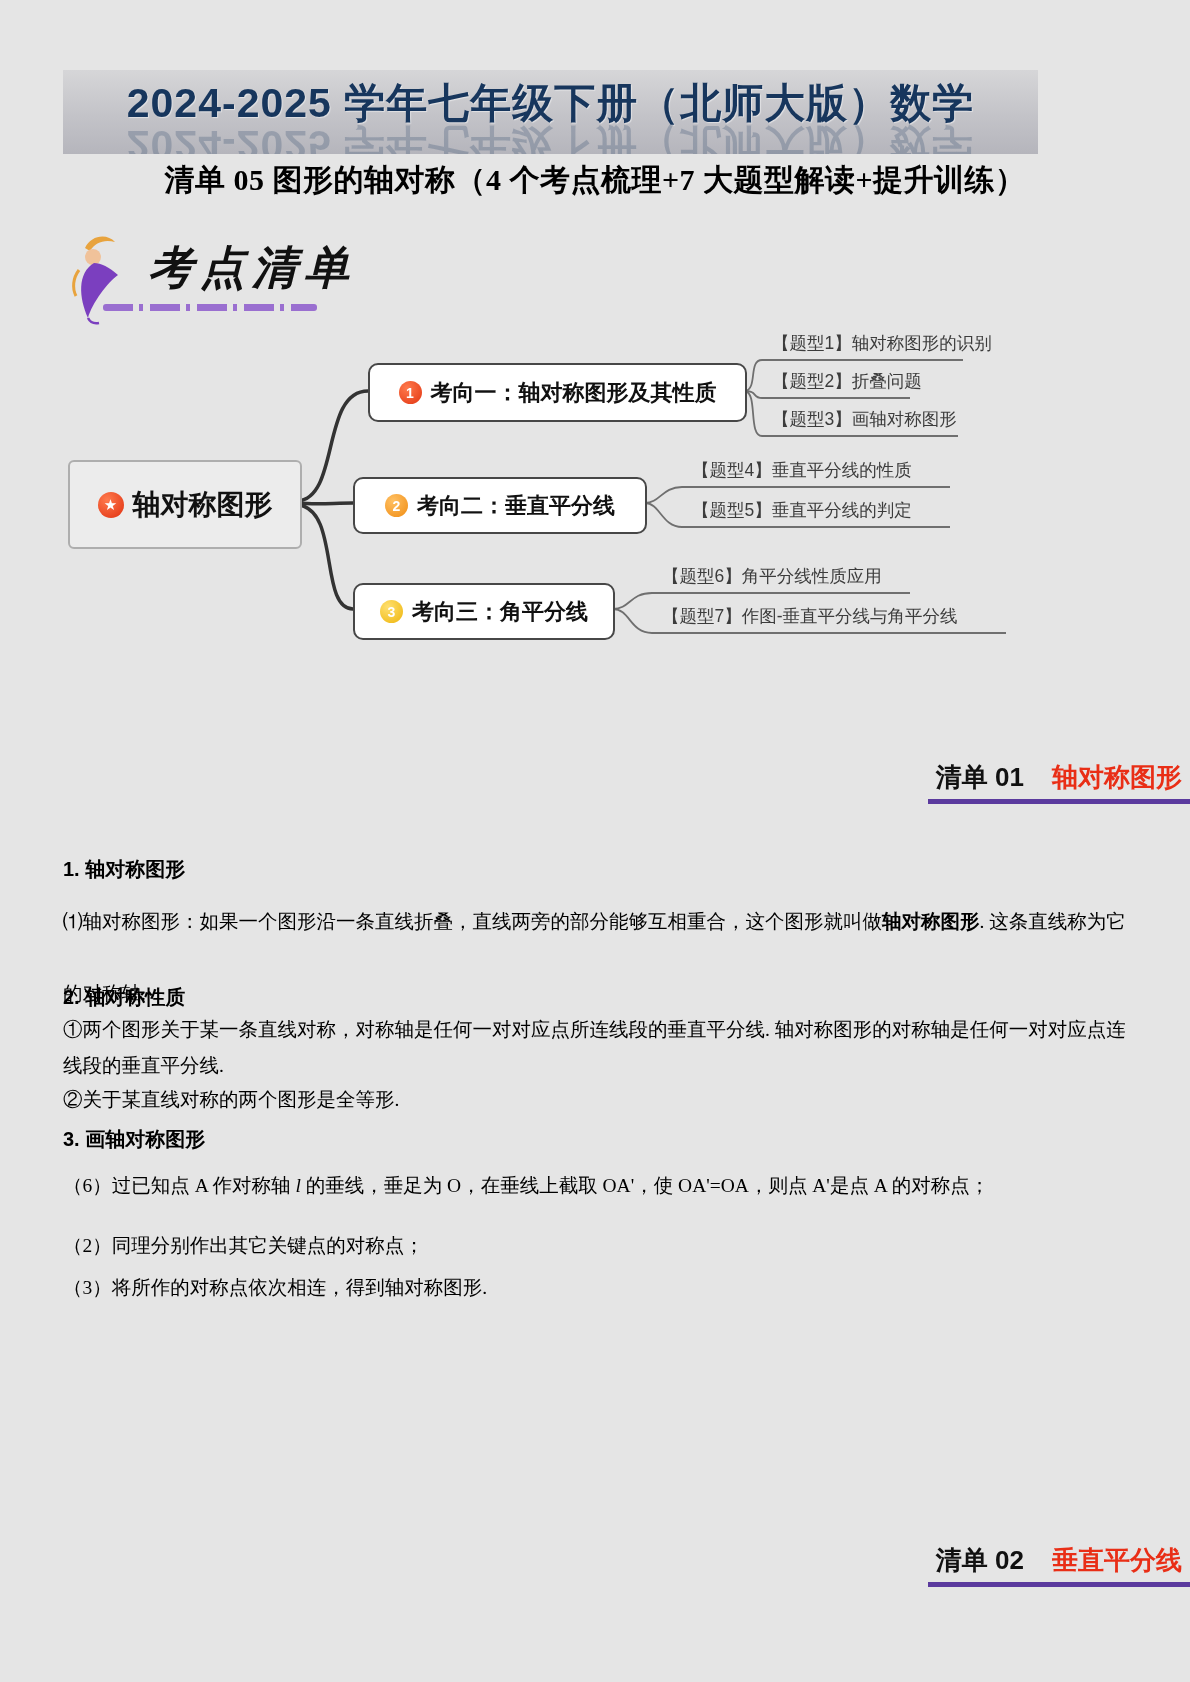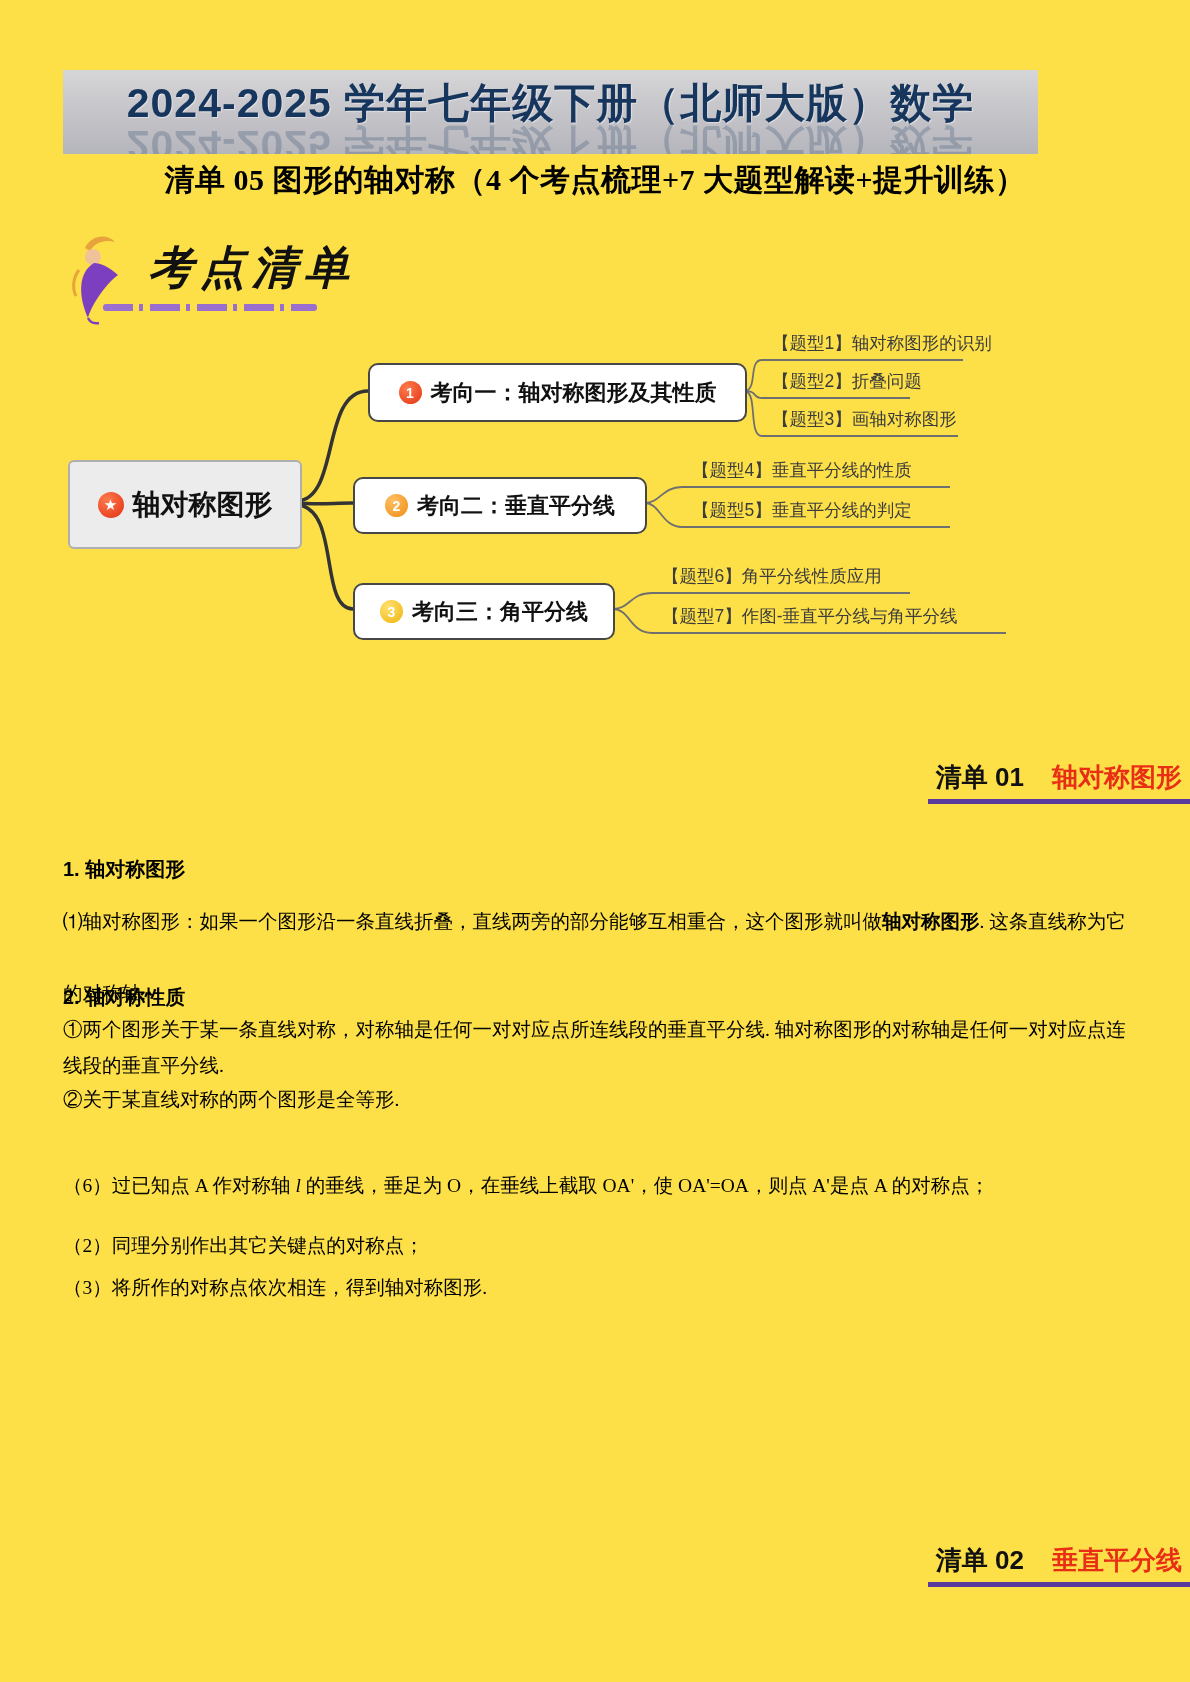--- a/index.html
+++ b/index.html
@@ -1,17 +1,17 @@
 <!DOCTYPE html>
 <html><head>
 <meta charset="utf-8">
 <style>
   html,body{margin:0;padding:0;background:#ffffff;}
   .page{
-    position:relative;width:1190px;height:1682px;background:#fde047;overflow:hidden;
+    position:relative;width:1190px;height:1682px;background:#e5e5e5;overflow:hidden;
     font-family:"Liberation Serif","DejaVu Serif",serif;color:#000;
   }
   
   .banner{
     position:absolute;left:63px;top:70px;width:975px;height:84px;overflow:hidden;
     background:linear-gradient(180deg,#d6d6d8 0%,#c3c3c8 55%,#b5b5bc 100%);
     text-align:center;
   }
   .banner-text{
     margin-top:6px;font-family:"Liberation Sans","DejaVu Sans",sans-serif;
@@ -170,20 +170,21 @@
   <div class="c-abs c-para lh-tall" style="top:886px;">
     <span>⑴轴对称图形：如果一个图形沿一条直线折叠，直线两旁的部分能够互相重合，这个图形就叫做</span><span class="b">轴对称图形</span><span>. 这条直线称为它的对称轴.</span>
   </div>
 
   <div class="c-abs c-head" style="top:984px;">2.  轴对称性质</div>
 
   <div class="c-abs c-para lh-med" style="top:1012px;">①两个图形关于某一条直线对称，对称轴是任何一对对应点所连线段的垂直平分线. 轴对称图形的对称轴是任何一对对应点连线段的垂直平分线.</div>
 
   <div class="c-abs c-para" style="top:1086px;">②关于某直线对称的两个图形是全等形.</div>
 
+  <div class="c-abs c-head" style="top:1126px;">3.  画轴对称图形</div>
 
   <div class="c-abs c-para" style="top:1172px;">
     <span>（6）过已知点 A 作对称轴 </span><span class="i">l</span><span> 的垂线，垂足为 O，在垂线上截取 OA'，使 OA'=OA，则点 A'是点 A 的对称点；</span>
   </div>
 
   <div class="c-abs c-para" style="top:1232px;">（2）同理分别作出其它关键点的对称点；</div>
 
   <div class="c-abs c-para" style="top:1274px;">（3）将所作的对称点依次相连，得到轴对称图形.</div>
 
   <div class="section-heading sh-02">

